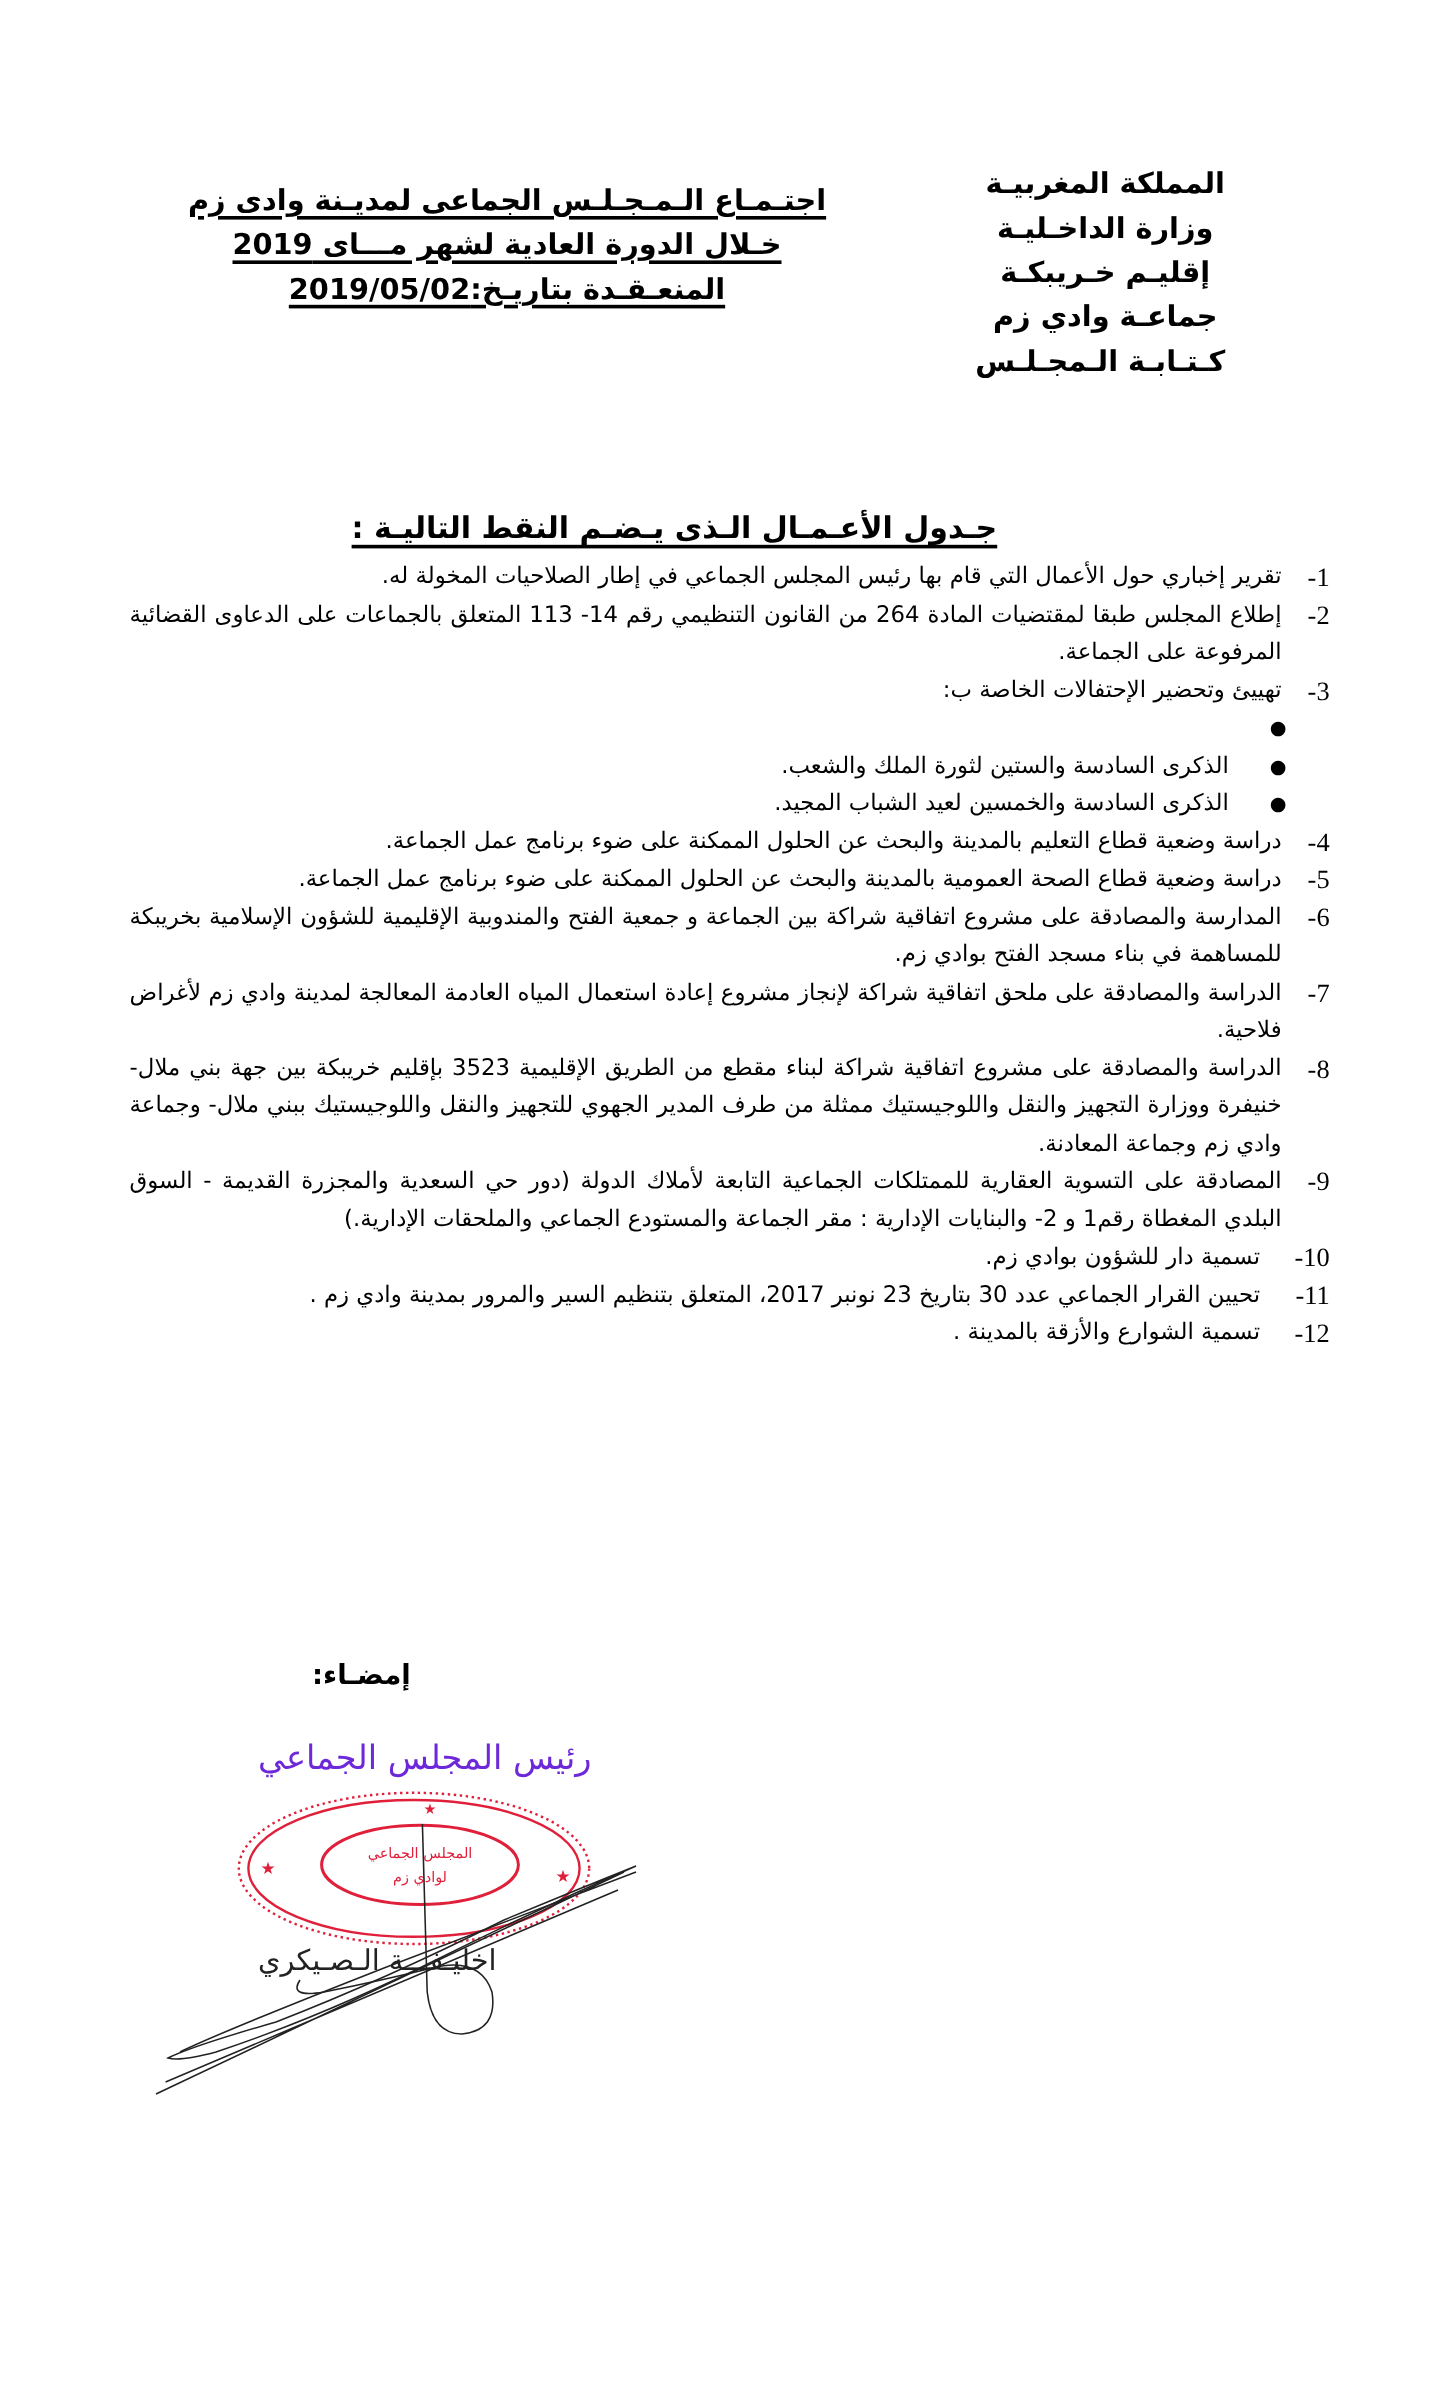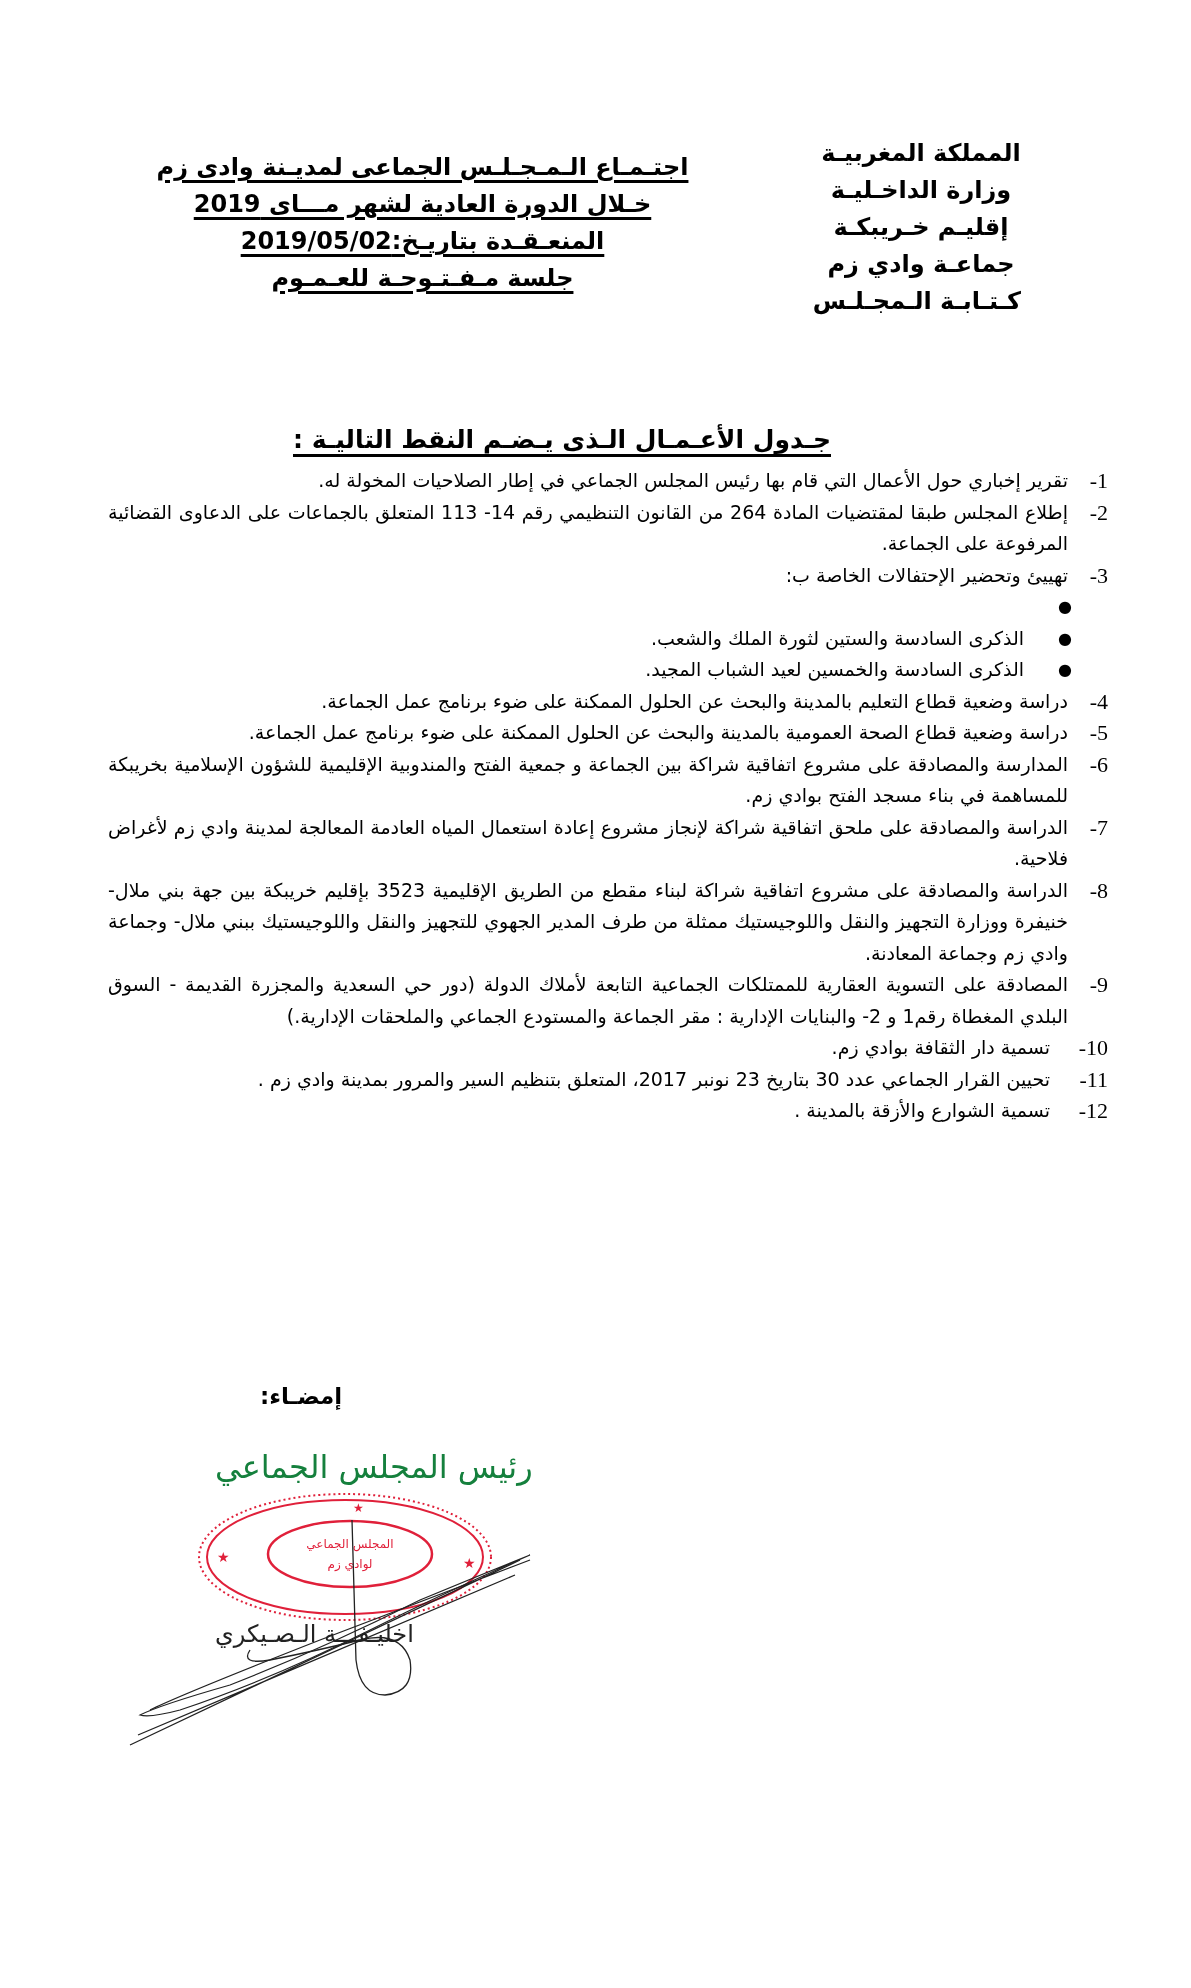--- a/index.html
+++ b/index.html
@@ -54,21 +54,21 @@
     .bullet .dot { width: 30px; flex: 0 0 auto; font-size: 16px; text-align: right; }
     .bullet .txt { padding-right: 18px; }
 
     
     .sig-label {
       position: absolute; top: 1383px; left: 260px;
       direction: rtl; font-family: "DejaVu Sans", sans-serif; font-size: 23px; font-weight: bold;
     }
     .sig-title {
       position: absolute; top: 1448px; left: 215px;
-      direction: rtl; font-family: "DejaVu Sans", sans-serif; font-size: 32px; color: #15803d;
+      direction: rtl; font-family: "DejaVu Sans", sans-serif; font-size: 28px; color: #6d28d9;
     }
     .sig-name {
       position: absolute; top: 1620px; left: 215px;
       direction: rtl; font-family: "DejaVu Sans", sans-serif; font-size: 24px; color: #222;
       letter-spacing: 2px;
     }
     .stamp { position: absolute; top: 1490px; left: 195px; width: 300px; height: 135px; }
     .scribble { position: absolute; top: 1520px; left: 120px; width: 420px; height: 230px; }
   </style>
 </head>
@@ -81,21 +81,20 @@
     <div>وزارة الداخـليـة</div>
     <div>إقليـم خـريبكـة</div>
     <div>جماعـة وادي زم</div>
     <div>كـتـابـة الـمجـلـس</div>
   </div>
 
   <div class="hdr-center">
     <div><span>اجتـمـاع الـمـجـلـس الجماعى لمديـنة وادى زم</span></div>
     <div><span>خـلال الدورة العادية لشهر مـــاى 2019</span></div>
     <div><span>المنعـقـدة بتاريـخ:2019/05/02</span></div>
-    <div><span>جلسة مـفـتـوحـة للعـمـوم</span></div>
   </div>
 
   <div class="agenda-title">جـدول الأعـمـال الـذى يـضـم النقط التاليـة :</div>
 
   <div class="agenda">
     <div class="item">
       <span class="num">1-</span>
       <span class="txt">تقرير إخباري حول الأعمال التي قام بها رئيس المجلس الجماعي في إطار الصلاحيات المخولة له.</span>
     </div>
     <div class="item">
@@ -136,21 +135,21 @@
     <div class="item">
       <span class="num">8-</span>
       <span class="txt">الدراسة والمصادقة على مشروع اتفاقية شراكة لبناء مقطع من الطريق الإقليمية 3523 بإقليم خريبكة بين جهة بني ملال-خنيفرة ووزارة التجهيز والنقل واللوجيستيك ممثلة من طرف المدير الجهوي للتجهيز والنقل واللوجيستيك ببني ملال- وجماعة وادي زم وجماعة المعادنة.</span>
     </div>
     <div class="item">
       <span class="num">9-</span>
       <span class="txt">المصادقة على التسوية العقارية للممتلكات الجماعية التابعة لأملاك الدولة (دور حي السعدية والمجزرة القديمة - السوق البلدي المغطاة رقم1 و 2- والبنايات الإدارية : مقر الجماعة والمستودع الجماعي والملحقات الإدارية.)</span>
     </div>
     <div class="item">
       <span class="num wide">10-</span>
-      <span class="txt">تسمية دار الثقافة بوادي زم.</span>
+      <span class="txt">تسمية دار للشؤون بوادي زم.</span>
     </div>
     <div class="item">
       <span class="num wide">11-</span>
       <span class="txt">تحيين القرار الجماعي عدد 30 بتاريخ 23 نونبر 2017، المتعلق بتنظيم السير والمرور بمدينة وادي زم .</span>
     </div>
     <div class="item">
       <span class="num wide">12-</span>
       <span class="txt">تسمية الشوارع والأزقة بالمدينة .</span>
     </div>
   </div>

